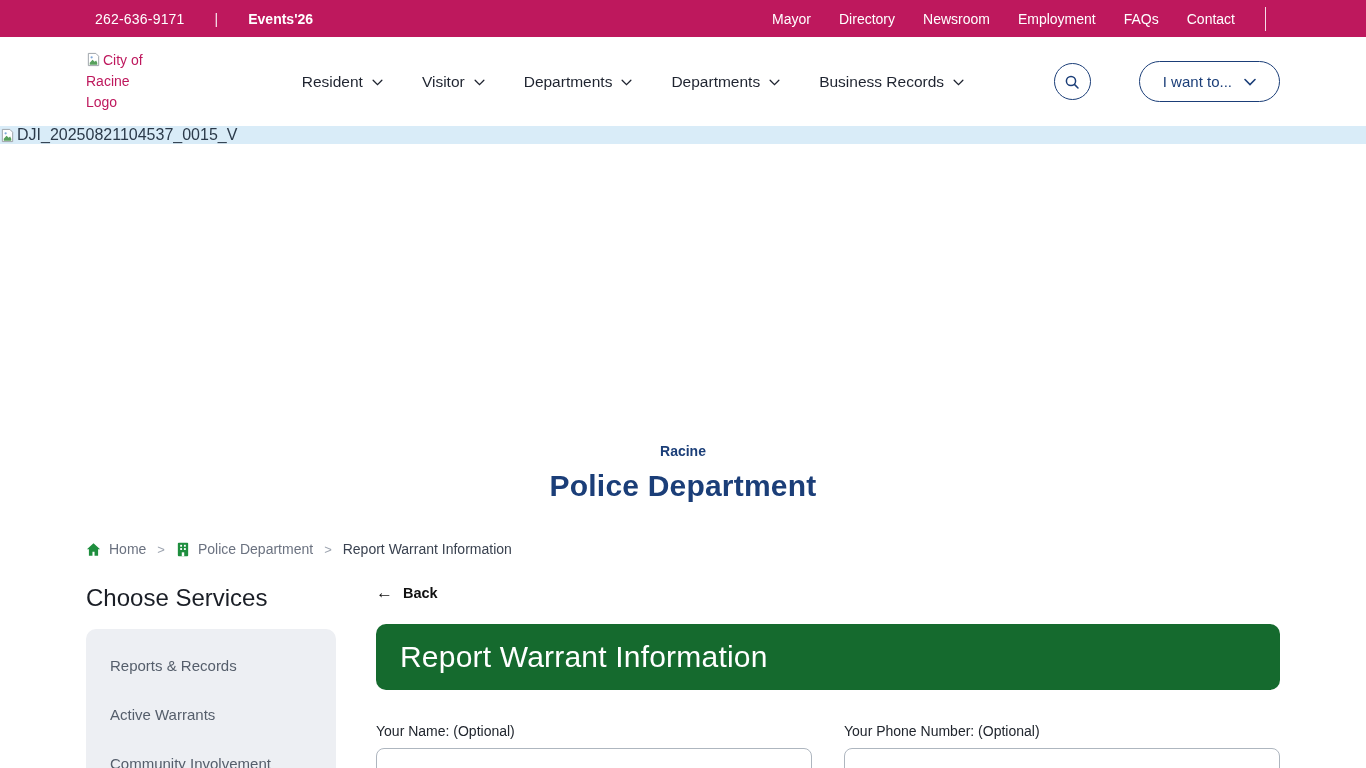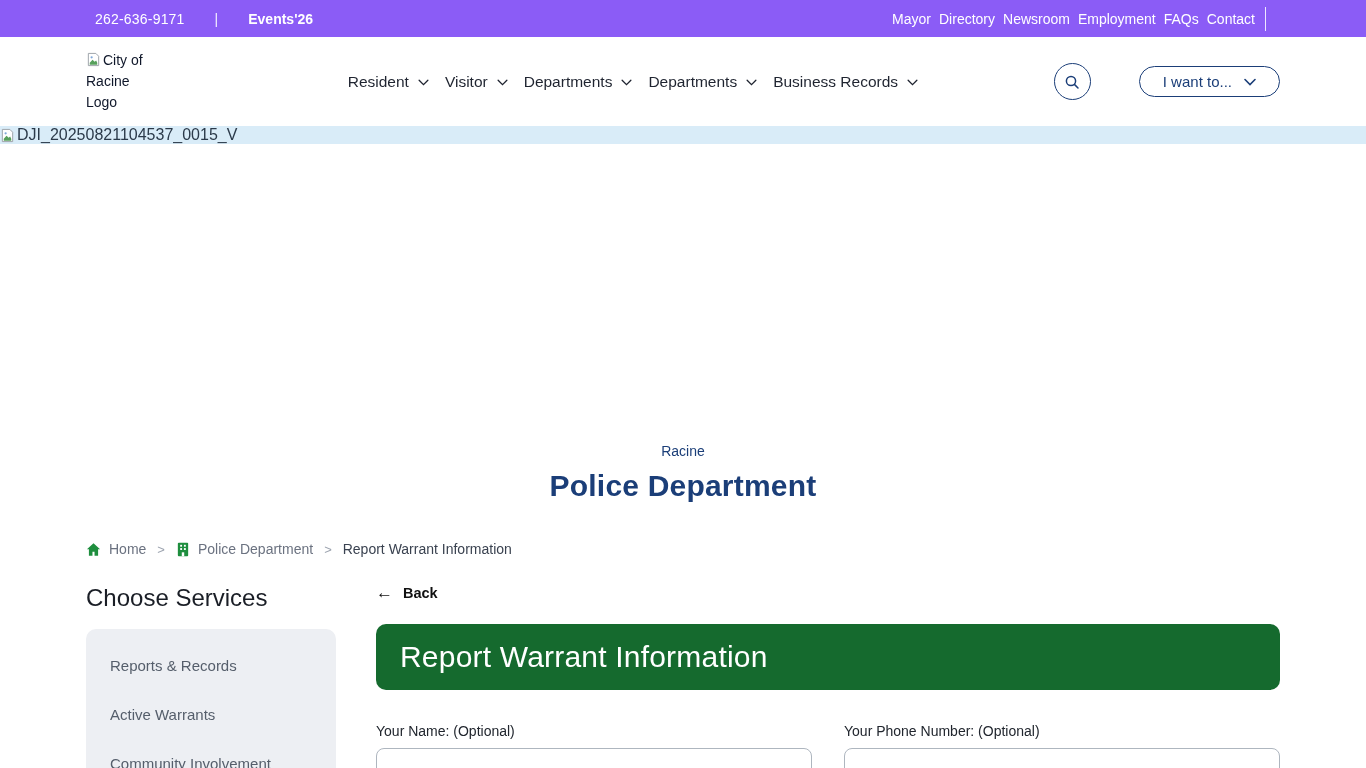--- a/index.html
+++ b/index.html
@@ -1,57 +1,57 @@
 <!DOCTYPE html>
 <html><head>
 <meta charset="utf-8">
 <style>
   * { margin: 0; padding: 0; box-sizing: border-box; }
   html, body { width: 1366px; height: 768px; overflow: hidden; background: #fff;
     font-family: "Liberation Sans", sans-serif; }
 
   
-  .topbar { height: 37px; background: #8b5cf6; color: #fff; display: flex;
+  .topbar { height: 37px; background: #be185d; color: #fff; display: flex;
     align-items: center; justify-content: space-between; padding: 0 100px 0 95px;
     font-size: 14px; }
   .topbar-left { display: flex; align-items: center; gap: 30px; }
   .topbar-left .phone { letter-spacing: .2px; cursor: pointer; }
   .topbar-left .sep { opacity: .9; }
   .topbar-left .events { font-weight: bold; cursor: pointer; }
-  .topbar-right { display: flex; align-items: center; gap: 8px; }
+  .topbar-right { display: flex; align-items: center; gap: 28px; }
   .topbar-right .tlink { color: #fff; text-decoration: none; cursor: pointer; }
   .topbar-divider { width: 1px; height: 24px; background: rgba(255,255,255,.85); margin-left: 2px; }
 
   
   .header { height: 89px; background: #fff; display: flex; align-items: center;
     padding: 0 86px; }
-  .logo { width: 66px; font-size: 14px; color: #0f172a; line-height: 1.5; cursor: pointer; }
+  .logo { width: 66px; font-size: 14px; color: #be185d; line-height: 1.5; cursor: pointer; }
   .logo .bimg { vertical-align: -2px; margin-right: 2px; }
-  .mainnav { display: flex; align-items: center; gap: 16px; margin: 0 auto;
+  .mainnav { display: flex; align-items: center; gap: 39px; margin: 0 auto;
     padding-left: 60px; }
   .nav-item { display: flex; align-items: center; gap: 9px; font-size: 15.5px;
     color: #1F2430; cursor: pointer; white-space: nowrap; }
   .nav-item svg { margin-top: 2px; }
   .header-right { display: flex; align-items: center; gap: 48px; }
   .search-btn { width: 37px; height: 37px; border-radius: 50%; background: #fff;
     border: 1px solid #1B3E78; display: flex; align-items: center; justify-content: center;
     cursor: pointer; }
-  .iwt-btn { height: 31px; padding: 0 23px; border-radius: 21px; background: #fff;
+  .iwt-btn { height: 41px; padding: 0 23px; border-radius: 21px; background: #fff;
     border: 1.5px solid #1B3E78; color: #1B3E78; font-size: 15px;
     font-family: "Liberation Sans", sans-serif; display: flex; align-items: center;
     gap: 12px; cursor: pointer; }
 
   
   .hero-band { height: 18px; background: #D9ECF8; display: flex; align-items: center;
     font-size: 16px; color: #2B3A4A; }
   .hero-band .bimg { margin: 0 2px 0 0; }
 
   
   .title-block { margin-top: 299px; text-align: center; }
-  .eyebrow { font-size: 14px; font-weight: normal; color: #1B3E78; }
+  .eyebrow { font-size: 14px; font-weight: bold; color: #1B3E78; }
   .page-h1 { font-size: 30px; font-weight: bold; color: #1B3E78; margin-top: 10px;
     letter-spacing: .2px; }
 
   
   .breadcrumb { display: flex; align-items: flex-end; gap: 11px; margin: 38px 8px 0 86px;
     font-size: 14px; }
   .crumb { display: flex; align-items: center; gap: 8px; color: #6B7280;
     text-decoration: none; cursor: pointer; }
   .crumb-sep { color: #9CA3AF; font-size: 13px; }
   .crumb-current { color: #3A4250; }

